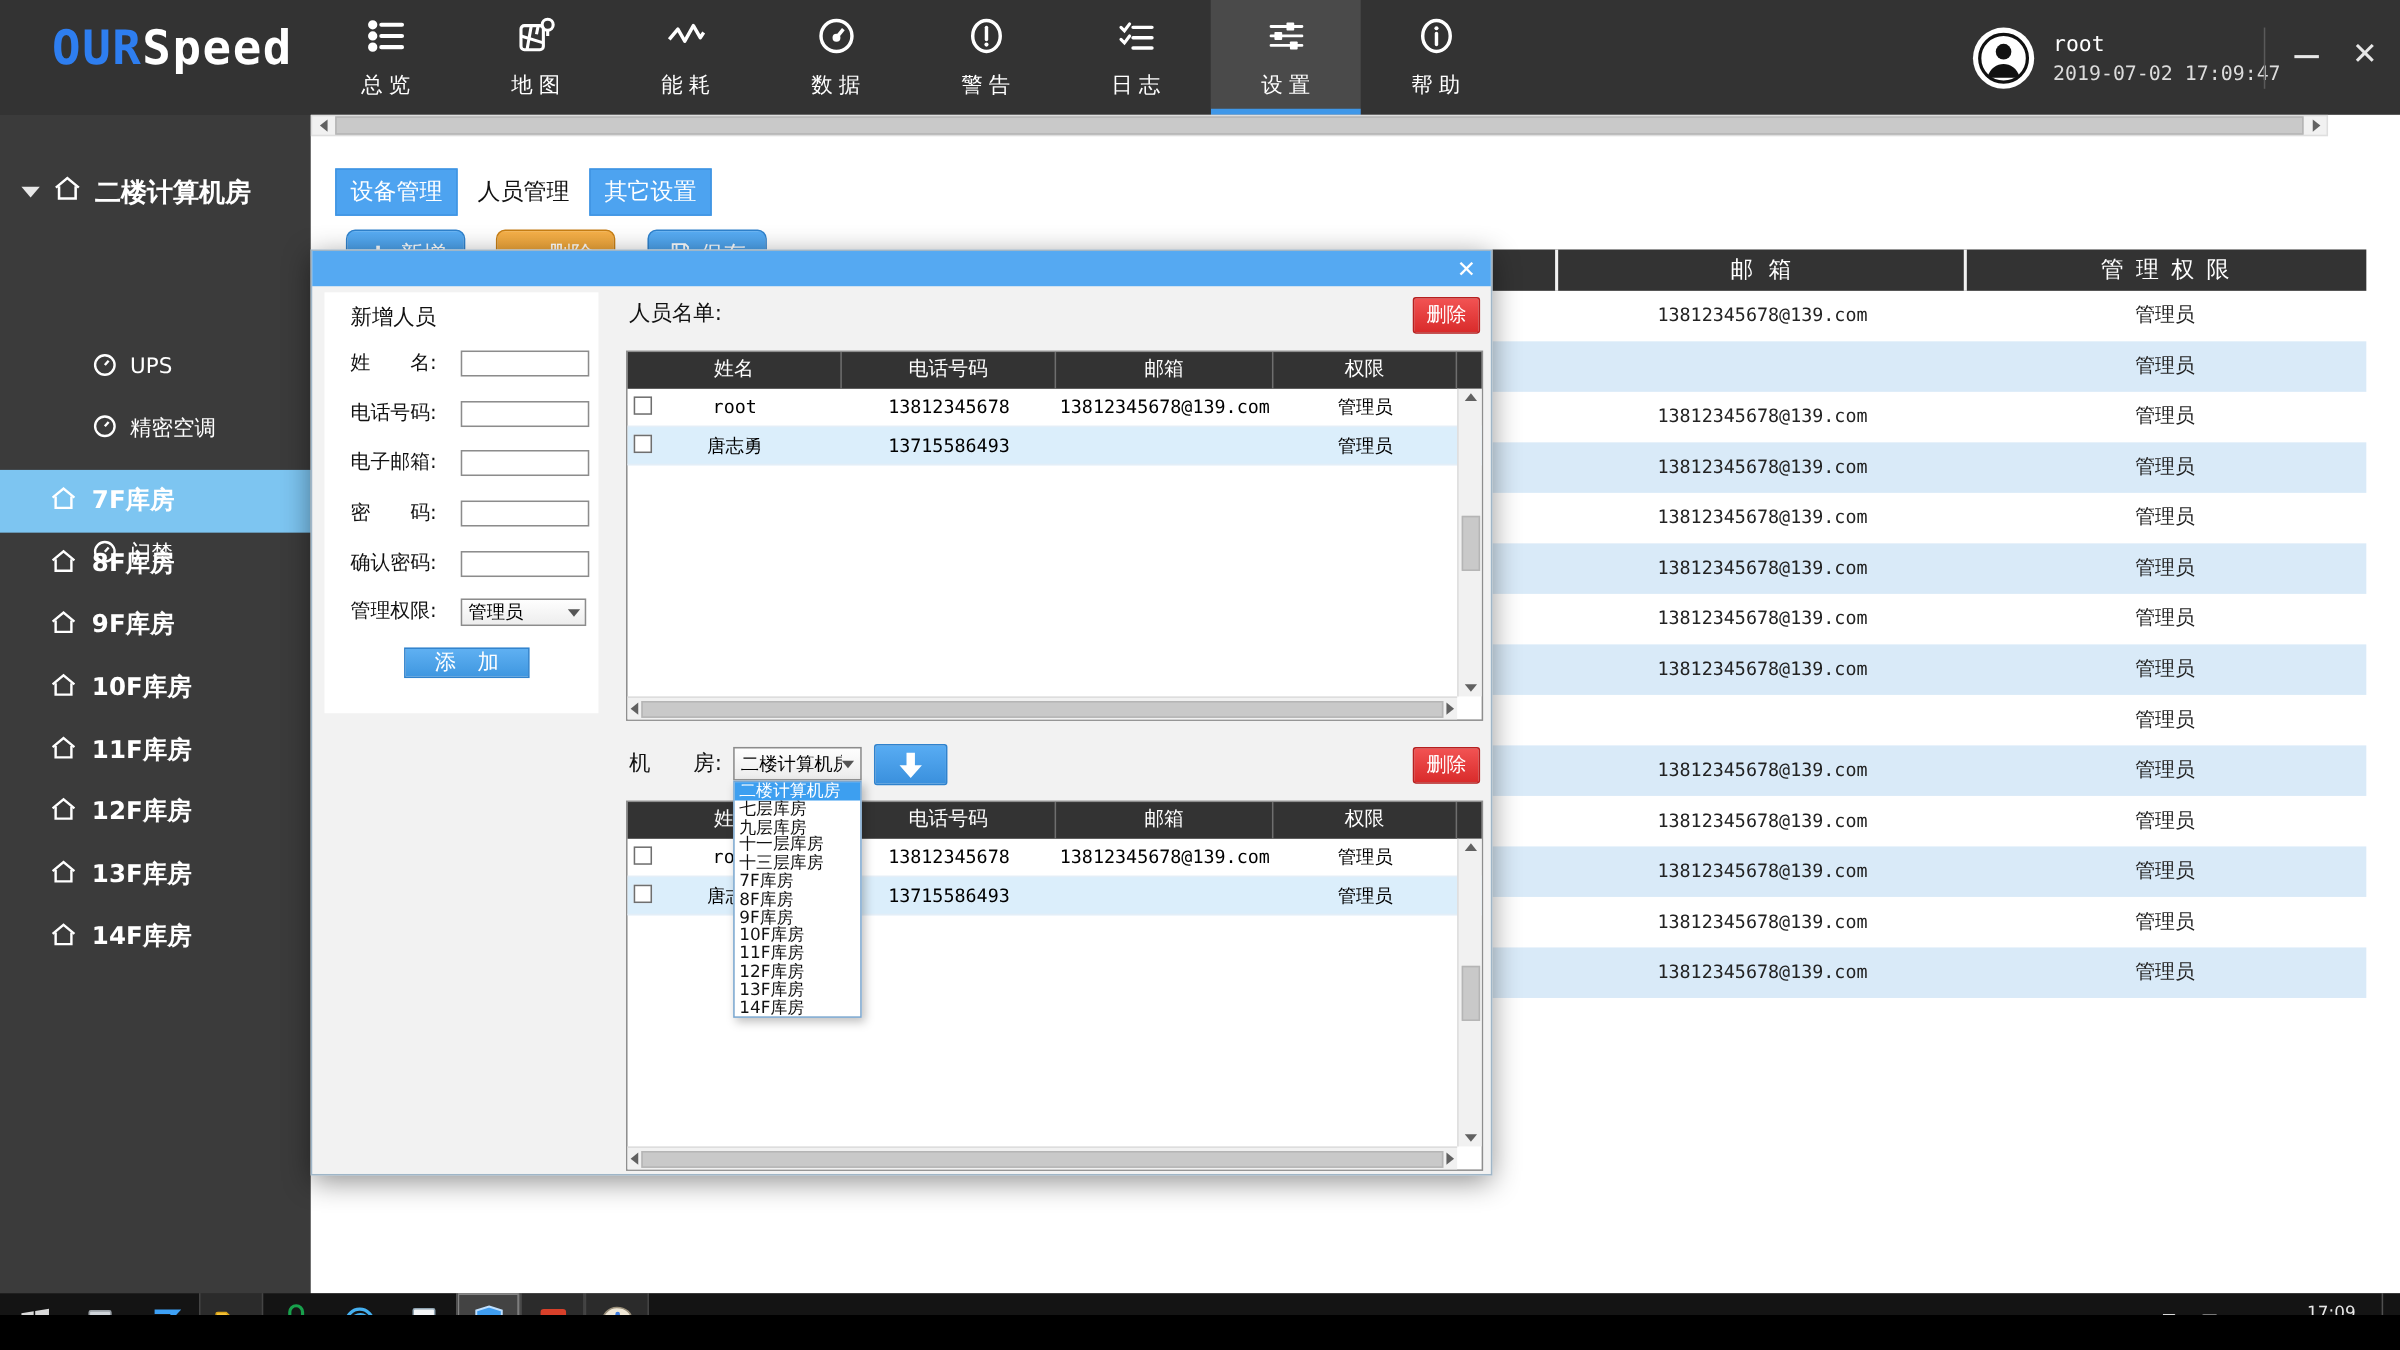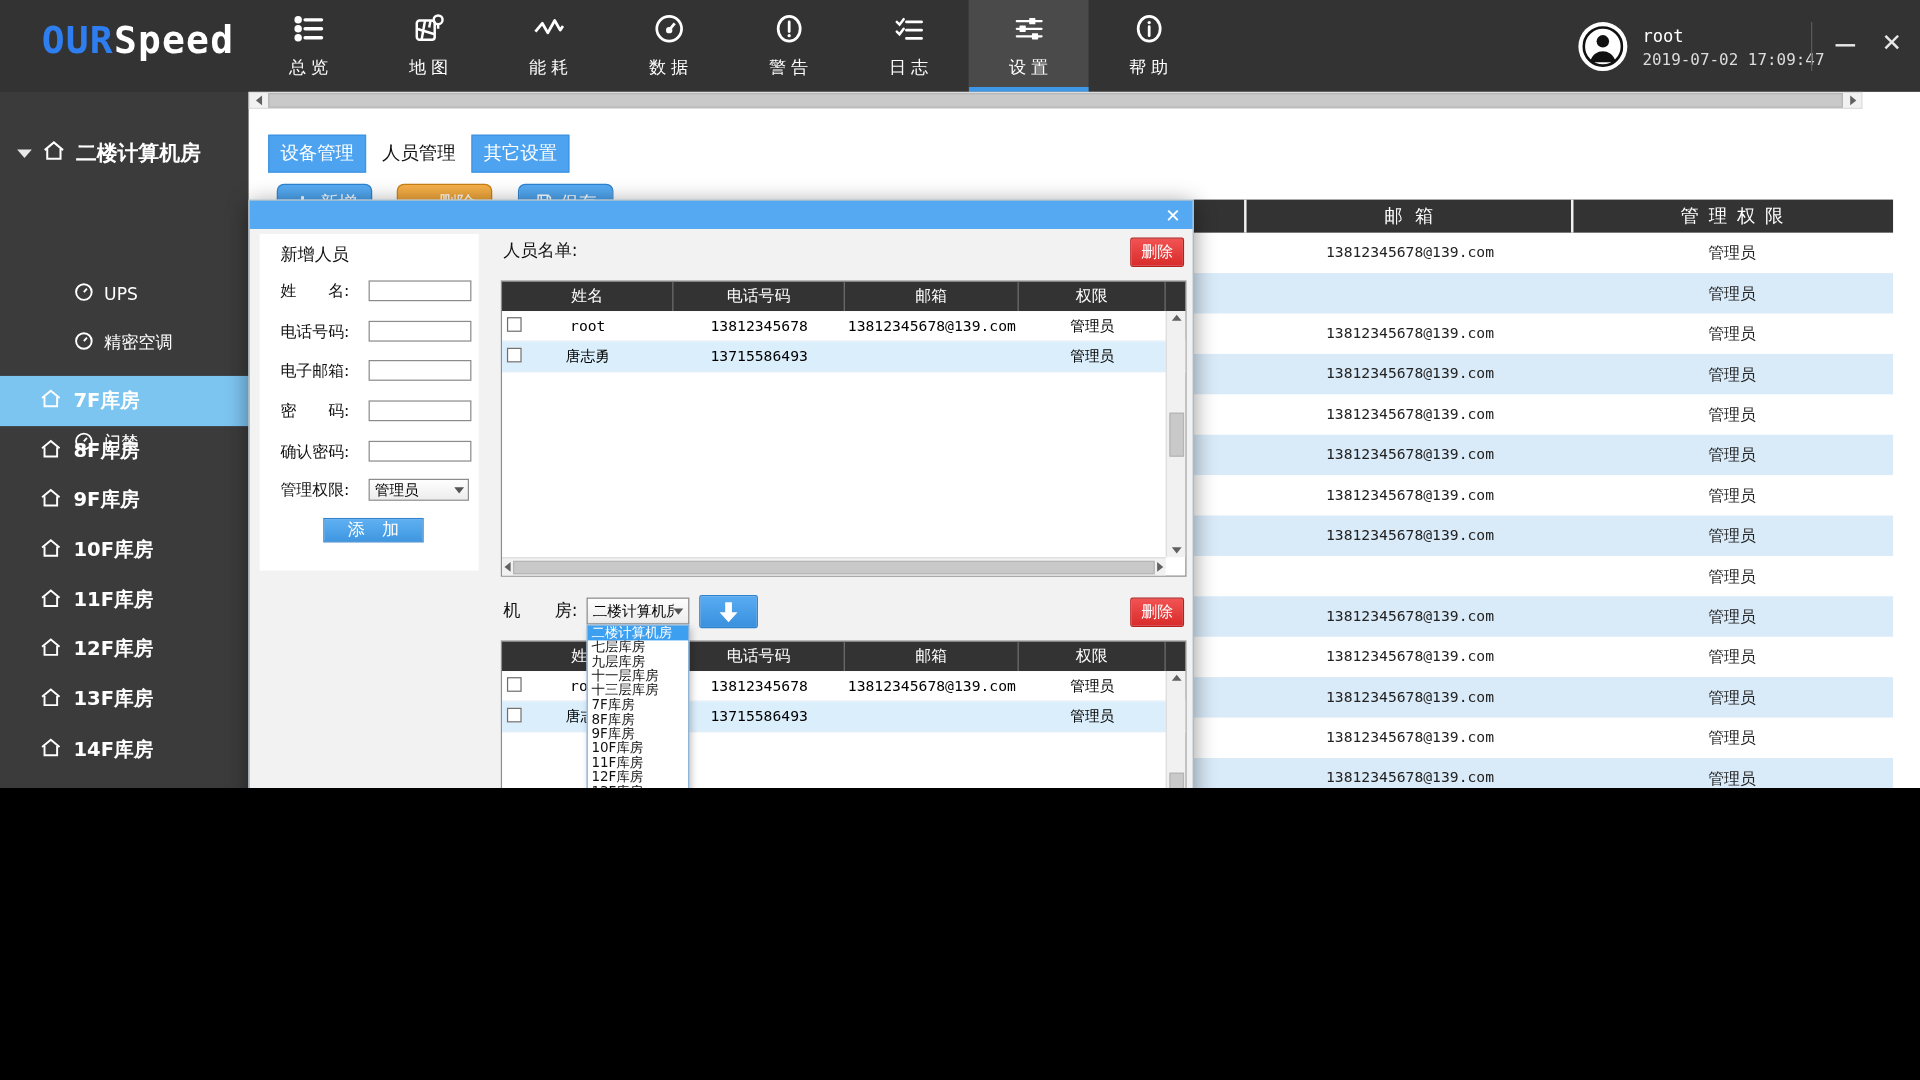--- a/index.html
+++ b/index.html
@@ -1,17 +1,17 @@
 <!DOCTYPE html>
 <html><head>
 <meta charset="utf-8">
 <style>
   html,body{margin:0;padding:0;background:#000;}
   body{font-family:"DejaVu Sans",sans-serif;-webkit-font-smoothing:antialiased;}
-  #screen{position:relative;width:1920px;height:788px;overflow:hidden;background:#fdba74;}
+  #screen{position:relative;width:1920px;height:1052px;overflow:hidden;background:#fdba74;}
   #app{position:absolute;left:0;top:0;width:1568px;height:882px;transform:scale(1.2244898);transform-origin:0 0;background:#333;}
   .ab{position:absolute;}
   .mono{font-family:"DejaVu Sans Mono",monospace;}
 
   
   #topbar{left:0;top:0;width:1568px;height:75px;background:#333333;}
   #logo{left:34px;top:14px;font-size:31px;font-weight:bold;letter-spacing:1px;font-family:"DejaVu Sans Mono",monospace;}
   #logo .p1{color:#2e7ef0;} #logo .p2{color:#fff;}
   .nav-item{top:0;width:98px;height:75px;display:flex;flex-direction:column;align-items:center;justify-content:center;gap:6px;color:#fff;cursor:pointer;}
   .nav-item.active{background:#4a4a4a;box-shadow:inset 0 -4px 0 #3f97e8;}

